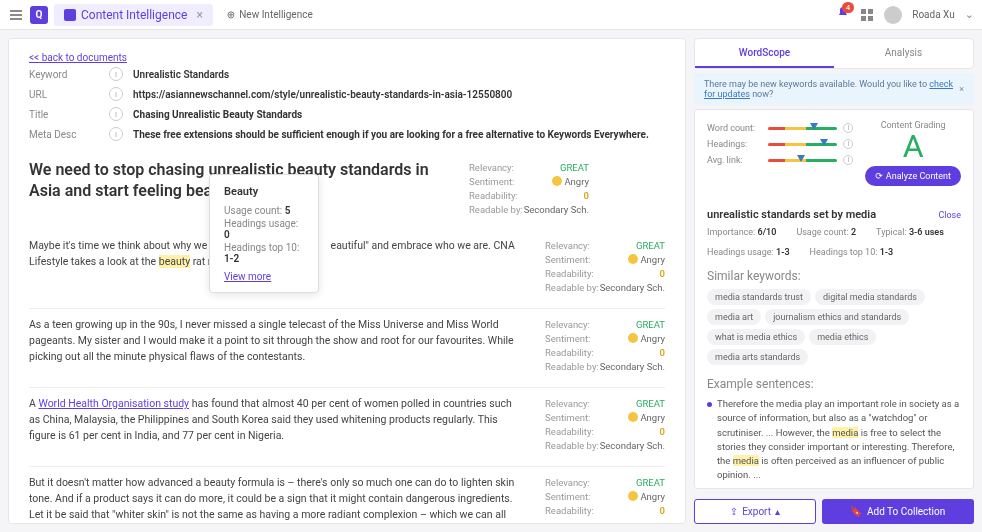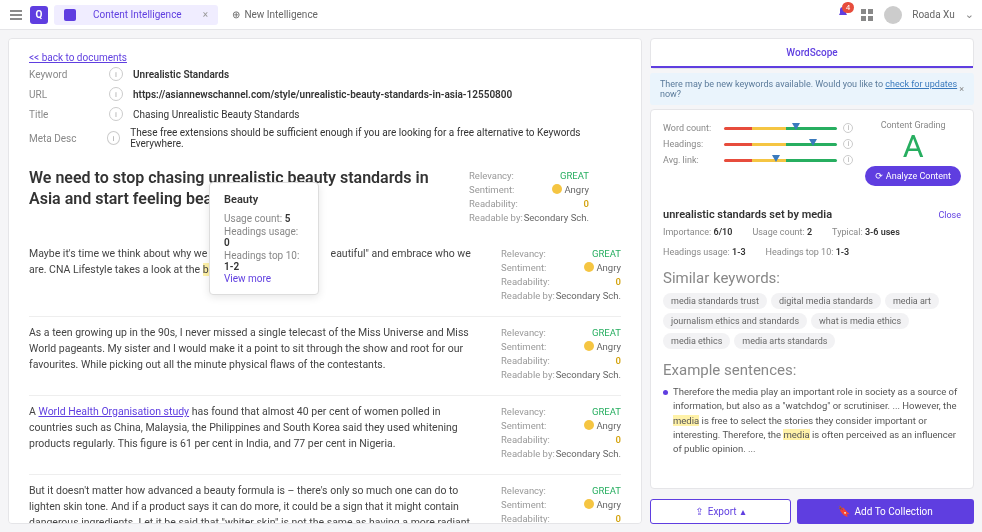--- a/index.html
+++ b/index.html
@@ -1,58 +1,58 @@
 <!DOCTYPE html>
 <html><head>
 <meta charset="utf-8">
 <style>
 *{box-sizing:border-box;margin:0;padding:0;font-family:-apple-system,BlinkMacSystemFont,"Segoe UI",Roboto,sans-serif}
 body{background:#f5f5f7;font-size:11px;color:#333;width:982px;height:532px;overflow:hidden}
 .topbar{height:30px;background:#fff;border-bottom:1px solid #e5e5e8;display:flex;align-items:center;padding:0 8px;justify-content:space-between}
 .topbar-left{display:flex;align-items:center;gap:6px}
 .menu-icon{width:16px;height:16px;cursor:pointer}
 .logo{width:18px;height:18px;background:#5f3ee0;border-radius:3px;display:flex;align-items:center;justify-content:center;color:#fff;font-weight:bold;font-size:10px}
-.tab{display:flex;align-items:center;gap:17px;padding:4px 10px;background:#f0edff;border-radius:3px;font-size:10px;color:#5f3ee0}
+.tab{display:flex;align-items:center;gap:5px;padding:4px 10px;background:#f0edff;border-radius:3px;font-size:12px;color:#5f3ee0}
 .tab-icon{width:12px;height:12px;background:#5f3ee0;border-radius:2px}
 .tab-close{color:#999;cursor:pointer;margin-left:4px}
 .new-tab{display:flex;align-items:center;gap:4px;padding:4px 8px;font-size:10px;color:#666;cursor:pointer}
 .topbar-right{display:flex;align-items:center;gap:10px}
 .bell{position:relative;cursor:pointer}
 .badge{position:absolute;top:-4px;right:-4px;background:#e74c3c;color:#fff;border-radius:8px;font-size:8px;padding:1px 4px}
 .avatar{width:18px;height:18px;border-radius:50%;background:#ccc}
 .user-name{font-size:10px;color:#666}
 .main{display:flex;padding:8px;gap:8px;height:calc(100% - 30px)}
 .content{flex:1;background:#fff;border:1px solid #e5e5e8;border-radius:4px;padding:12px 20px;overflow-y:auto}
 .back-link{color:#5f3ee0;font-size:10px;text-decoration:underline;cursor:pointer}
 .meta-table{font-size:10px}
 .meta-row{display:flex;align-items:center;padding:3px 0}
 .meta-label{width:80px;color:#888}
 .meta-info{width:14px;height:14px;border:1px solid #ccc;border-radius:50%;display:flex;align-items:center;justify-content:center;font-size:8px;color:#aaa;margin-right:10px}
-.meta-value{color:#333;font-weight:400}
+.meta-value{color:#333;font-weight:700}
 .meta-value.bold{font-weight:600}
 .article-title{font-size:16px;font-weight:600;margin-top:16px;line-height:1.3;max-width:420px}
 .article-block{display:flex;border-top:1px solid #eee;margin-top:14px;padding-top:8px;gap:20px;position:relative}
 .article-block:first-of-type{border-top:none}
 .article-text{flex:1;font-size:10.5px;line-height:1.5;color:#444}
 .article-text a{color:#5f3ee0;text-decoration:underline}
 .highlight{background:#fff2a8}
 .metrics{width:120px;font-size:9.5px}
 .metric-row{display:flex;justify-content:space-between;padding:1.5px 0}
 .metric-label{color:#999}
 .metric-val{color:#666}
 .great{color:#27ae60;font-weight:400}
 .angry{color:#666;display:flex;align-items:center;gap:2px}
 .emoji{width:10px;height:10px;background:#f5c542;border-radius:50%;display:inline-block}
 .yellow-num{color:#d4a514;font-weight:600}
 .tooltip{position:absolute;top:30px;left:180px;background:#fff;border:1px solid #ddd;border-radius:4px;padding:10px 14px;box-shadow:0 2px 8px rgba(0,0,0,0.1);z-index:10;font-size:10px;width:110px}
 .tooltip-title{font-weight:600;font-size:11px;margin-bottom:6px}
 .tooltip-row{color:#888;padding:1px 0}
 .tooltip-row b{color:#333;font-weight:600}
-.tooltip-link{color:#5f3ee0;display:block;cursor:pointer}
-.sidebar{width:324px;display:flex;flex-direction:column;gap:4px}
+.tooltip-link{color:#5f3ee0;text-decoration:underline;margin-top:6px;display:block;cursor:pointer}
+.sidebar{width:280px;display:flex;flex-direction:column;gap:4px}
 .side-tabs{display:flex;background:#fff;border:1px solid #e5e5e8;border-radius:4px}
 .side-tab{flex:1;text-align:center;padding:8px;font-size:10px;color:#888;cursor:pointer}
 .side-tab.active{color:#5f3ee0;border-bottom:2px solid #5f3ee0;font-weight:500}
 .notice{background:#eaf4fc;padding:6px 10px;font-size:9px;color:#5a7a9a;border-radius:3px;display:flex;justify-content:space-between;align-items:center}
 .notice a{color:#3a7abd;text-decoration:underline;cursor:pointer}
 .notice-close{cursor:pointer;color:#888}
 .panel{background:#fff;border:1px solid #e5e5e8;border-radius:4px;padding:10px 12px;flex:1;overflow-y:auto}
 .grading-section{display:flex;gap:12px;margin-bottom:20px}
 .sliders{flex:1}
 .slider-row{display:flex;align-items:center;gap:6px;padding:3px 0;font-size:9px}
@@ -63,21 +63,21 @@
 .grading-box{text-align:center}
 .grading-label{font-size:9px;color:#888}
 .grade{font-size:32px;color:#27ae60;font-weight:400;line-height:1}
 .analyze-btn{background:#5f3ee0;color:#fff;border:none;padding:5px 10px;border-radius:12px;font-size:9px;cursor:pointer;display:flex;align-items:center;gap:3px;margin-top:4px}
 .keyword-header{display:flex;justify-content:space-between;align-items:center;margin-top:22px}
 .keyword-title{font-size:11px;font-weight:600}
 .close-link{color:#5f3ee0;font-size:9px;cursor:pointer}
 .keyword-stats{display:flex;flex-wrap:wrap;gap:10px 20px;margin-top:6px;font-size:9px}
 .kstat{color:#888}
 .kstat b{color:#333;font-weight:600}
-.section-label{color:#888;font-size:15px;margin-top:12px;margin-bottom:6px}
+.section-label{color:#888;font-size:12px;margin-top:12px;margin-bottom:6px}
 .chips{display:flex;flex-wrap:wrap;gap:4px}
 .chip{background:#f2f2f4;padding:3px 8px;border-radius:10px;font-size:9px;color:#666;cursor:pointer}
 .sentence{font-size:9.5px;color:#555;line-height:1.5;padding-left:10px;position:relative;margin-bottom:8px}
 .sentence::before{content:"";position:absolute;left:0;top:5px;width:5px;height:5px;border-radius:50%;background:#5f3ee0}
 .bottom-actions{display:flex;gap:6px;margin-top:6px}
 .export-btn{flex:1;border:1px solid #5f3ee0;background:#fff;color:#5f3ee0;padding:6px;border-radius:3px;font-size:10px;cursor:pointer;display:flex;align-items:center;justify-content:center;gap:4px}
 .collect-btn{flex:1.3;background:#5f3ee0;color:#fff;border:none;padding:6px;border-radius:3px;font-size:10px;cursor:pointer;display:flex;align-items:center;justify-content:center;gap:4px}
 .title-row{display:flex;gap:20px}
 .title-row .metrics{margin-top:16px}
 </style>
@@ -254,20 +254,21 @@
               <span class="yellow-num">0</span>
             </div>
   </div>
         </div>
       </div>
   </div>
 
   <div class="sidebar">
     <div class="side-tabs">
       <div class="side-tab active">WordScope</div>
+      <div class="side-tab">Analysis</div>
     </div>
     <div class="notice">
       <span>
         <span>There may be new keywords available. Would you like to </span><a>check for updates</a><span> now?</span>
       </span>
       <span class="notice-close">×</span>
     </div>
     <div class="panel">
       <div class="grading-section">
         <div class="sliders">

